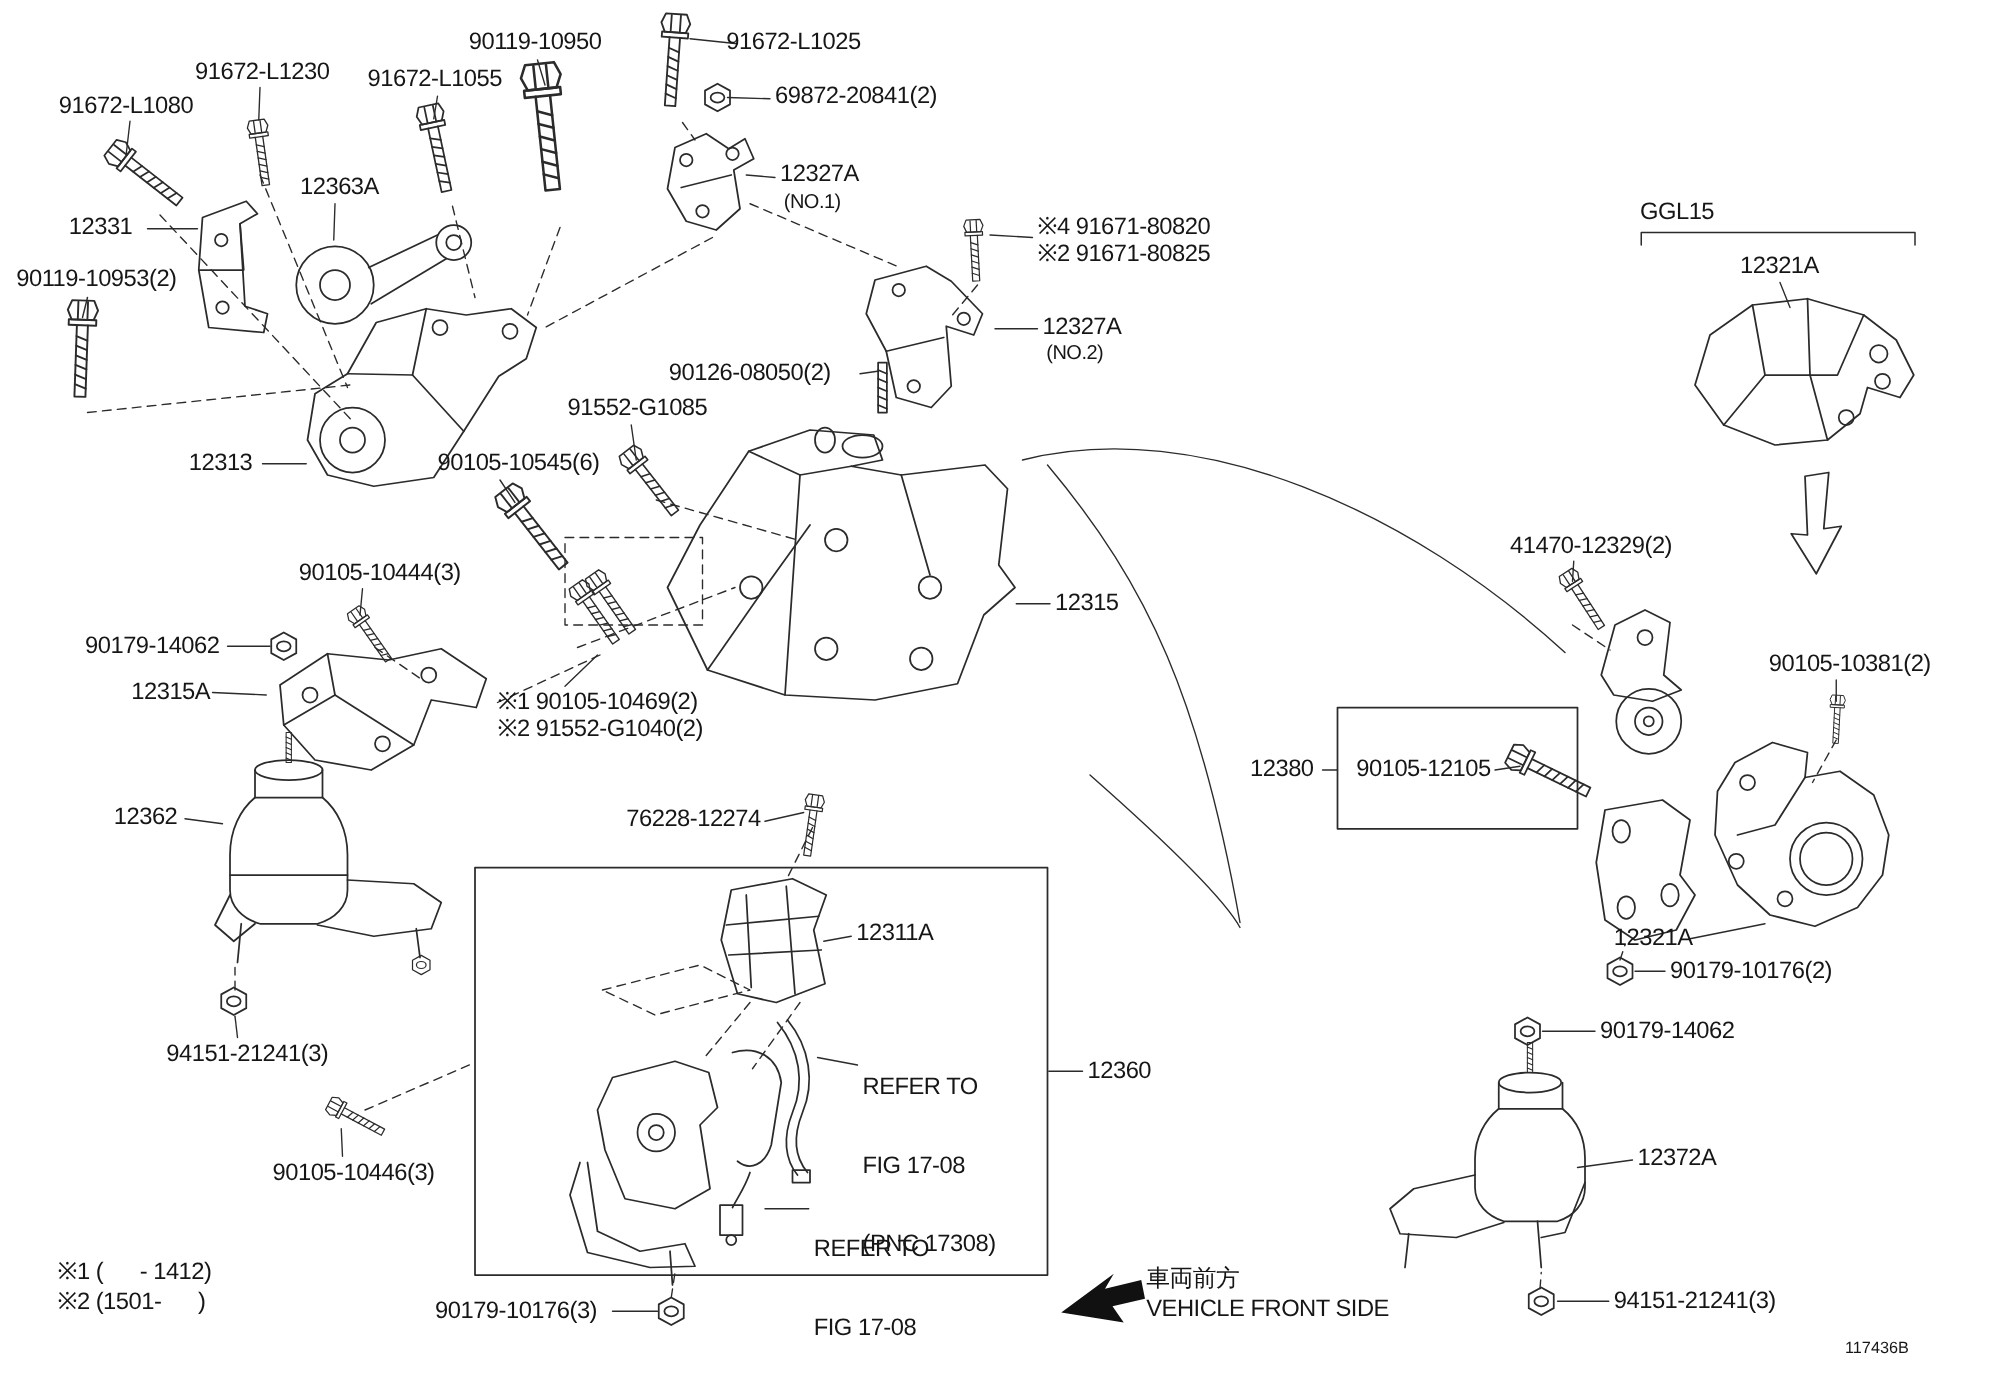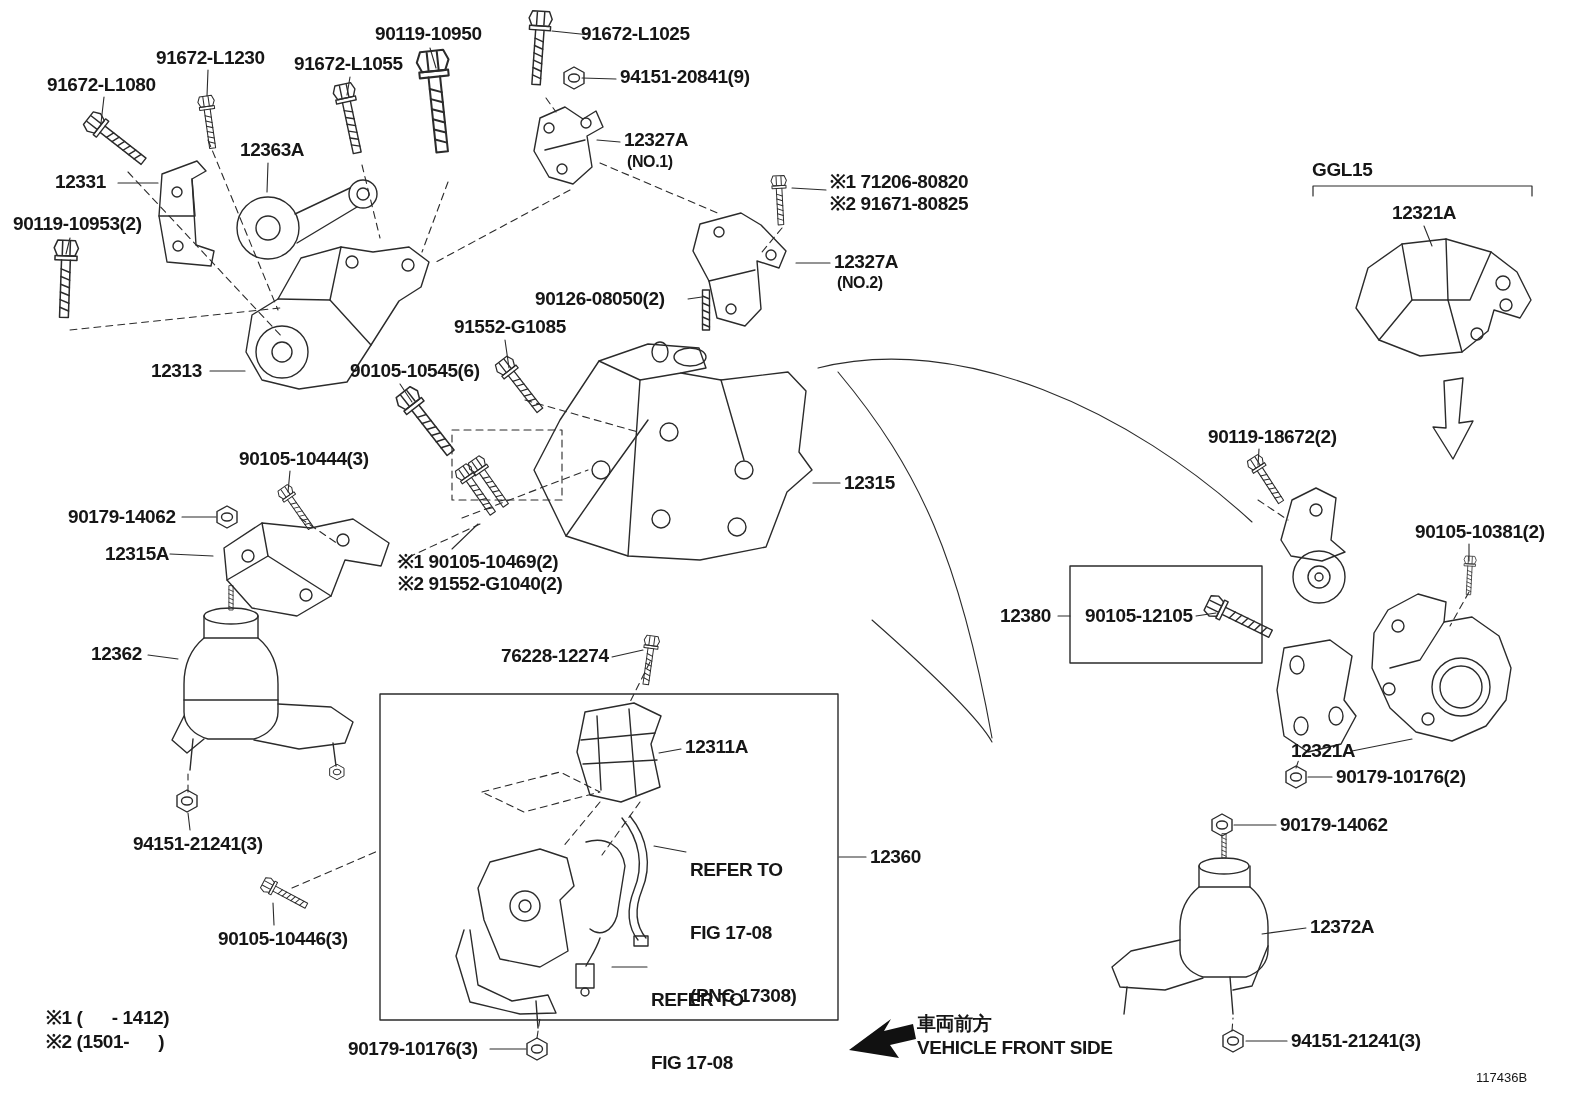--- a/index.html
+++ b/index.html
@@ -3,21 +3,21 @@
 <meta charset="utf-8">
 <style>
   * { margin:0; padding:0; box-sizing:border-box; }
   html,body { background:#ffffff; }
   .stage {
     position:relative; width:1592px; height:1099px; background:#fff;
     font-family:"Liberation Sans", sans-serif; overflow:hidden;
   }
   .art { position:absolute; left:0; top:0; width:1592px; height:1099px; }
   .lbl {
-    position:absolute; font-size:19px; font-weight:700; color:#161616;
+    position:absolute; font-size:19px; font-weight:400; color:#161616;
     white-space:pre; letter-spacing:-0.4px; line-height:21px;
   }
   .lbl.sub { font-size:16px; }
   .lbl.code { font-size:13px; font-weight:400; letter-spacing:0; }
 </style>
 </head>
 <body>
 
 <div class="stage">
 
@@ -323,39 +323,39 @@
         <path d="M913,1024 L884,1031 L891,1019 L849,1050 L899,1058 L890,1045 L916,1039 Z"></path>
       </g>
 
     </g>
   </svg>
 
   <div class="lbl" style="left:375px;top:23px">90119-10950</div>
   <div class="lbl" style="left:581px;top:23px">91672-L1025</div>
   <div class="lbl" style="left:156px;top:47px">91672-L1230</div>
   <div class="lbl" style="left:294px;top:53px">91672-L1055</div>
-  <div class="lbl" style="left:620px;top:66px">94151-20841(9)</div>
+  <div class="lbl" style="left:620px;top:66px">69872-20841(2)</div>
   <div class="lbl" style="left:47px;top:74px">91672-L1080</div>
   <div class="lbl" style="left:240px;top:139px">12363A</div>
   <div class="lbl" style="left:624px;top:129px">12327A</div>
   <div class="lbl sub" style="left:627px;top:151px">(NO.1)</div>
   <div class="lbl" style="left:55px;top:171px">12331</div>
-  <div class="lbl" style="left:830px;top:171px">※1 71206-80820</div>
+  <div class="lbl" style="left:830px;top:171px">※4 91671-80820</div>
   <div class="lbl" style="left:830px;top:193px">※2 91671-80825</div>
   <div class="lbl" style="left:13px;top:213px">90119-10953(2)</div>
   <div class="lbl" style="left:834px;top:251px">12327A</div>
   <div class="lbl sub" style="left:837px;top:272px">(NO.2)</div>
   <div class="lbl" style="left:1312px;top:159px">GGL15</div>
   <div class="lbl" style="left:1392px;top:202px">12321A</div>
   <div class="lbl" style="left:535px;top:288px">90126-08050(2)</div>
   <div class="lbl" style="left:454px;top:316px">91552-G1085</div>
   <div class="lbl" style="left:151px;top:360px">12313</div>
   <div class="lbl" style="left:350px;top:360px">90105-10545(6)</div>
   <div class="lbl" style="left:844px;top:472px">12315</div>
-  <div class="lbl" style="left:1208px;top:426px">90119-18672(2)</div>
+  <div class="lbl" style="left:1208px;top:426px">41470-12329(2)</div>
   <div class="lbl" style="left:239px;top:448px">90105-10444(3)</div>
   <div class="lbl" style="left:68px;top:506px">90179-14062</div>
   <div class="lbl" style="left:105px;top:543px">12315A</div>
   <div class="lbl" style="left:1415px;top:521px">90105-10381(2)</div>
   <div class="lbl" style="left:398px;top:551px">※1 90105-10469(2)</div>
   <div class="lbl" style="left:398px;top:573px">※2 91552-G1040(2)</div>
   <div class="lbl" style="left:1000px;top:605px">12380</div>
   <div class="lbl" style="left:1085px;top:605px">90105-12105</div>
   <div class="lbl" style="left:91px;top:643px">12362</div>
   <div class="lbl" style="left:501px;top:645px">76228-12274</div>

